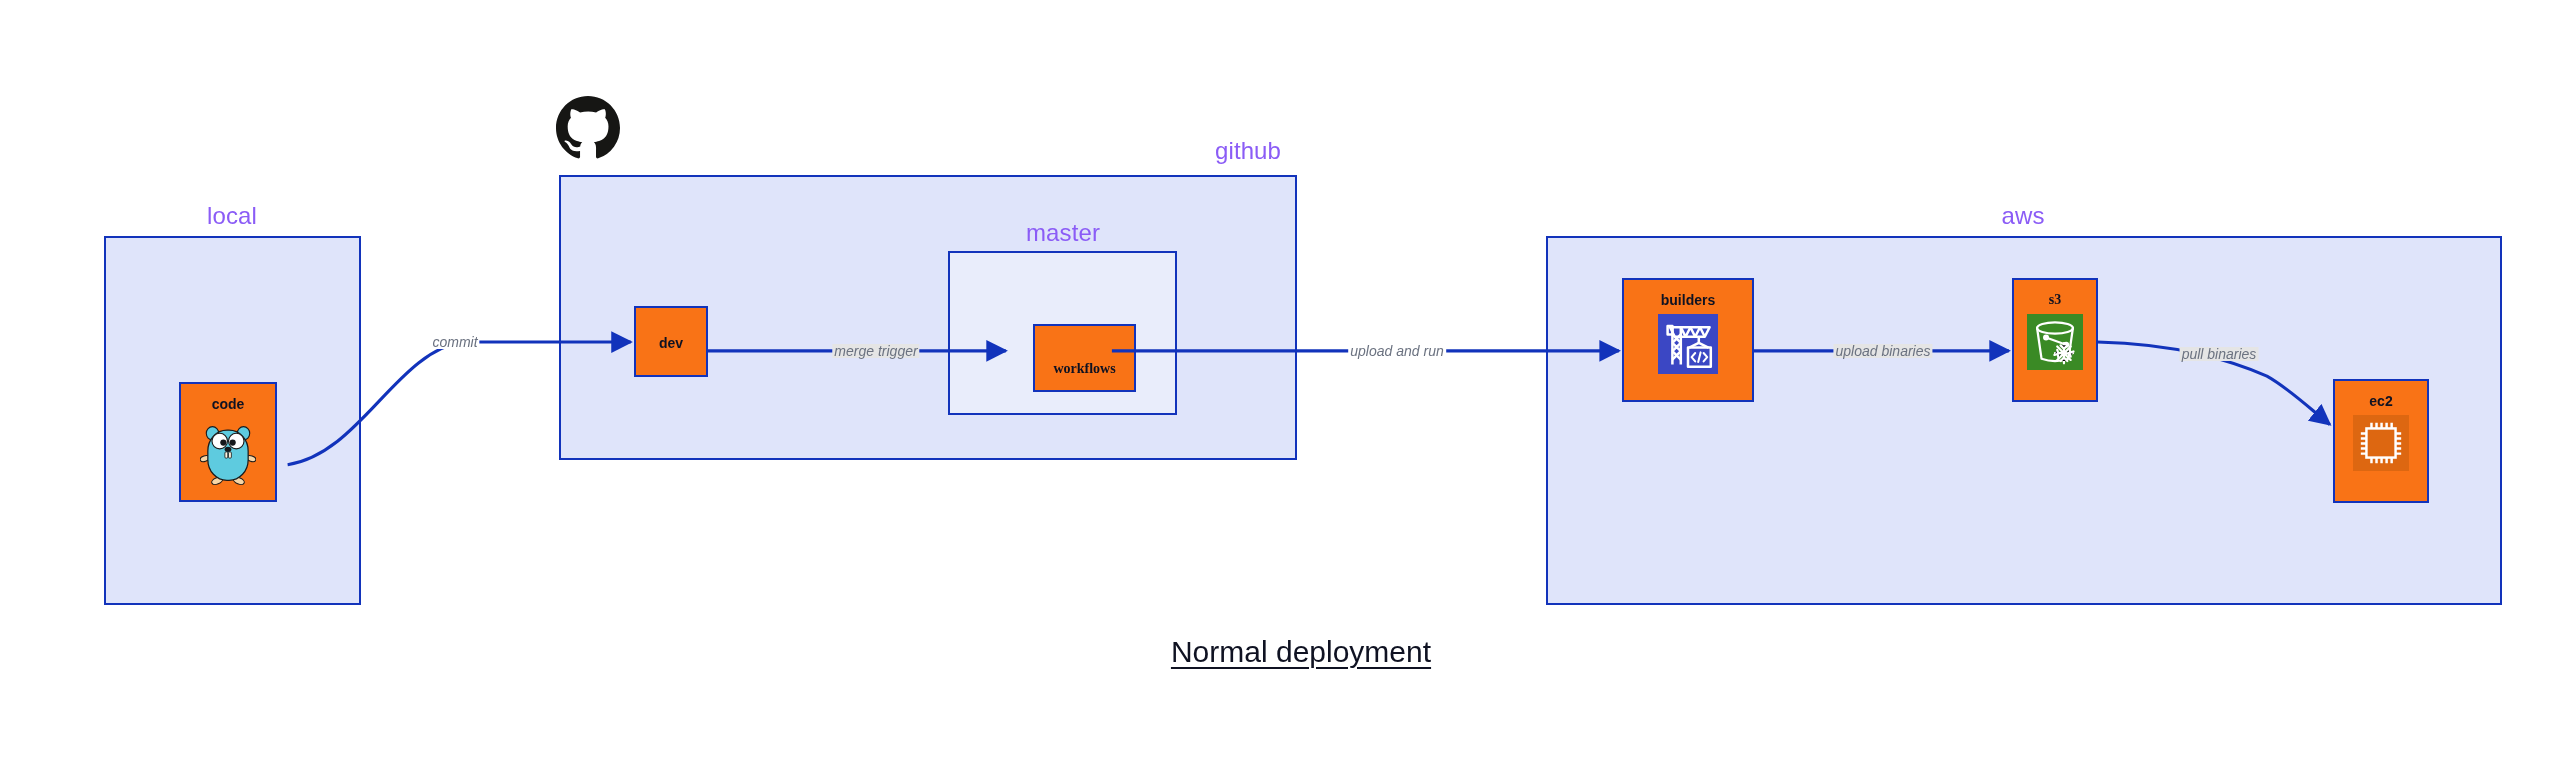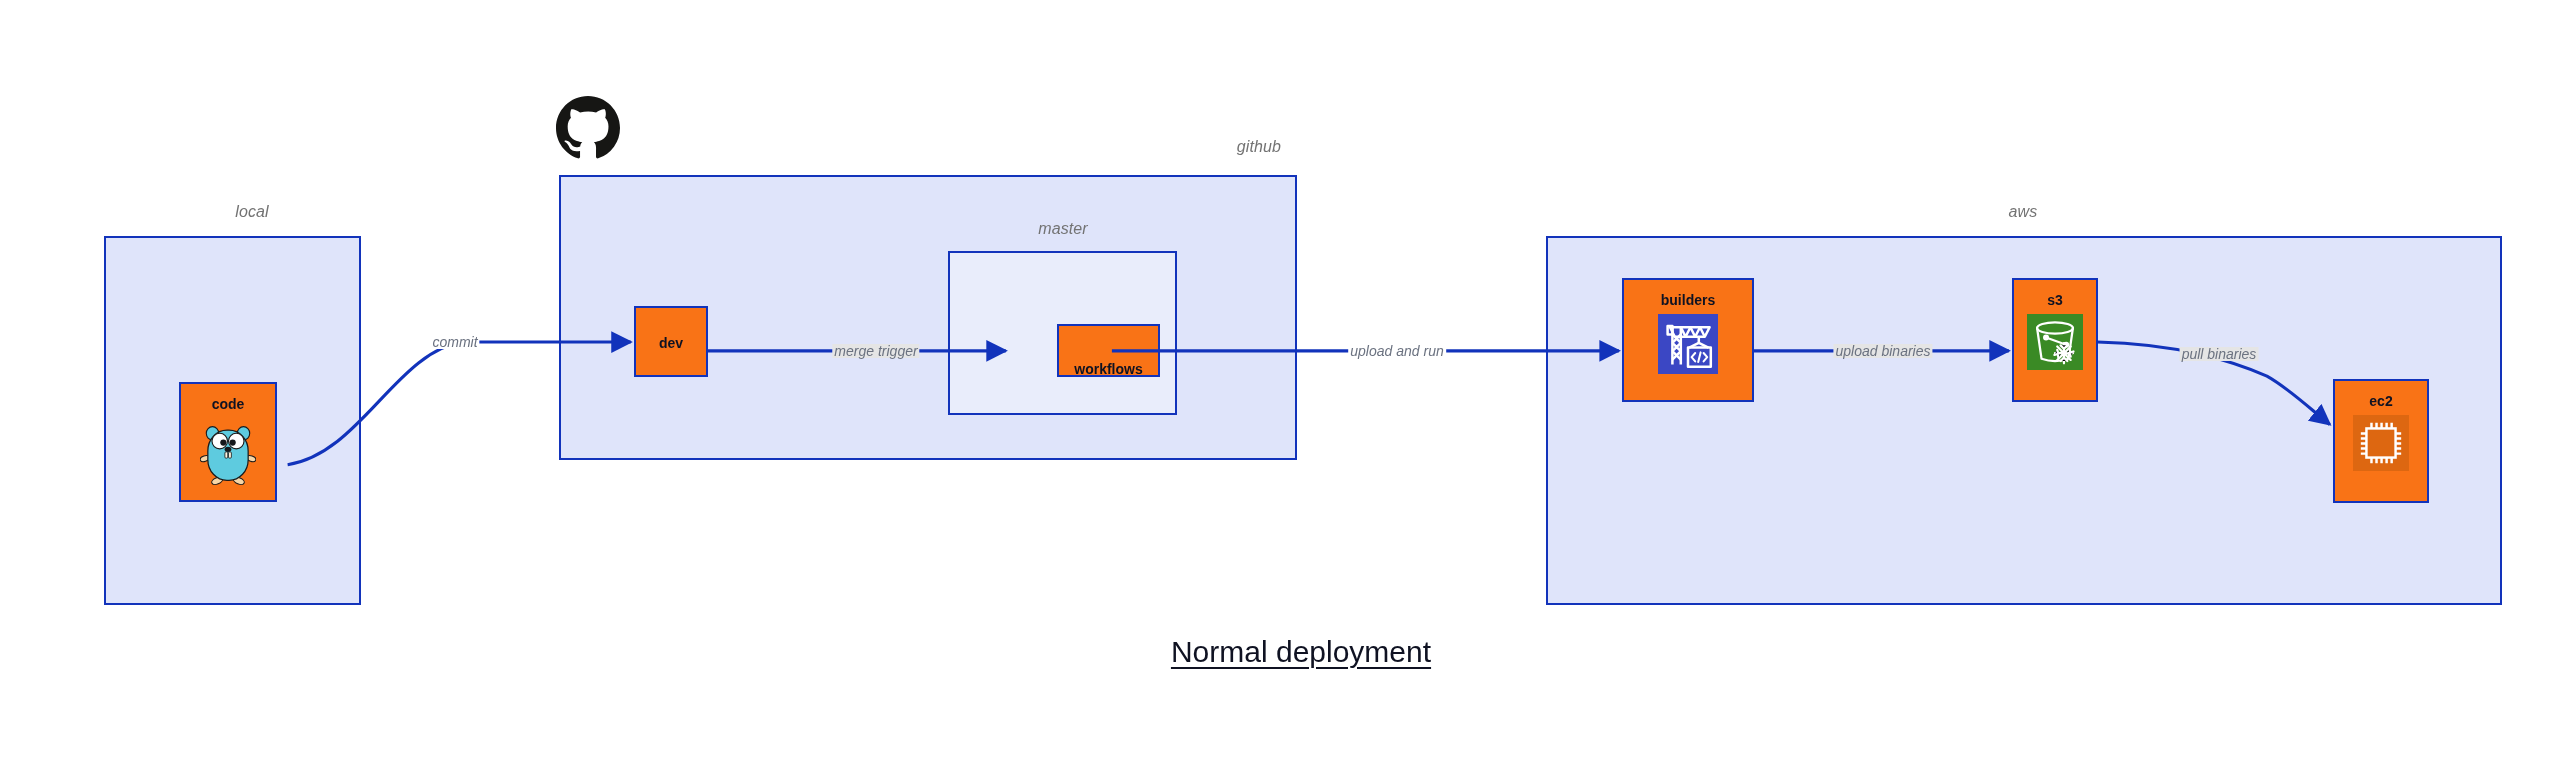--- a/index.html
+++ b/index.html
@@ -27,27 +27,26 @@
     background: #dfe4fa;
     border: 2.1px solid #1233bb;
   }
   .group.subgroup {
     background: #e9edfb;
   }
 
   
   .group-label {
     position: absolute;
-    color: #737373;
-    font-size: 16px;
+    color: #8b5cf6;
+    font-size: 24px;
     font-weight: 400;
     letter-spacing: 0.1px;
     white-space: nowrap;
     line-height: 1;
-    font-style: italic;
   }
   .group-label.center { transform: translateX(-50%); }
   .group-label.right  { transform: translateX(-100%); }
 
   
   .node {
     position: absolute;
     box-sizing: border-box;
     background: #f97316;
     border: 2.1px solid #1233bb;
@@ -108,21 +107,21 @@
   }
 
   
   #octocat { position: absolute; }
 </style>
 </head>
 <body>
 
 <div id="canvas">
 
-  <div class="group-label center" style="left:232px; top:204px;margin-left:20px;">local</div>
+  <div class="group-label center" style="left:232px; top:204px;">local</div>
 
   <div class="group" style="left:104px; top:236px; width:257px; height:369px;"></div>
 
   <div class="node" style="left:179px; top:382px; width:98px; height:120px;">
     <div class="node-label" style="top:13.4px;">code</div>
     <div class="node-icon" style="top:40px;">
       <svg width="56" height="61" viewBox="0 0 108 118">
 
         <ellipse cx="24" cy="18" rx="12" ry="13" fill="#5ecbdf" stroke="#1b1b1b" stroke-width="2.2"></ellipse>
         <ellipse cx="84" cy="18" rx="12" ry="13" fill="#5ecbdf" stroke="#1b1b1b" stroke-width="2.2"></ellipse>
@@ -164,21 +163,21 @@
   </div>
 
   <div class="node" style="left:634px; top:306px; width:74px; height:71px;">
     <div class="node-label" style="top:28px;">dev</div>
   </div>
 
   <div class="group-label center" style="left:1063px; top:221px;">master</div>
 
   <div class="group subgroup" style="left:948px; top:251px; width:229px; height:164px;"></div>
 
-  <div class="node" style="left:1057px; top:324px; width:103px; height:53px;">
+  <div class="node" style="left:1033px; top:324px; width:103px; height:68px;font-family:Liberation Serif, serif;">
     <div class="node-label" style="top:36px;">workflows</div>
   </div>
 
   <div class="group-label center" style="left:2023px; top:204px;">aws</div>
 
   <div class="group" style="left:1546px; top:236px; width:956px; height:369px;"></div>
 
   <div class="node" style="left:1622px; top:278px; width:132px; height:124px;">
     <div class="node-label" style="top:13.4px;">builders</div>
     <div class="node-icon" style="top:34px;">
@@ -201,21 +200,21 @@
         </g>
         <g fill="none" stroke="#ffffff" stroke-width="3.4" stroke-linecap="round" stroke-linejoin="round">
           <path d="M62 65 L56 72 L62 79"></path>
           <path d="M76 65 L82 72 L76 79"></path>
           <path d="M71 64 L67 80"></path>
         </g>
       </svg>
     </div>
   </div>
 
-  <div class="node" style="left:2012px; top:278px; width:86px; height:124px;">
+  <div class="node" style="left:2012px; top:278px; width:86px; height:124px;font-family:Liberation Serif, serif;">
     <div class="node-label" style="top:13.4px;">s3</div>
     <div class="node-icon" style="top:34px;">
       <svg width="56" height="56" viewBox="0 0 100 100">
         <rect x="0" y="0" width="100" height="100" fill="#3a8a25"></rect>
         <g fill="none" stroke="#ffffff" stroke-width="4" stroke-linecap="round" stroke-linejoin="round">
 
           <path d="M18 25 L26 80 Q50 88 74 80 L82 25"></path>
 
           <ellipse cx="50" cy="25" rx="32" ry="10"></ellipse>
 

